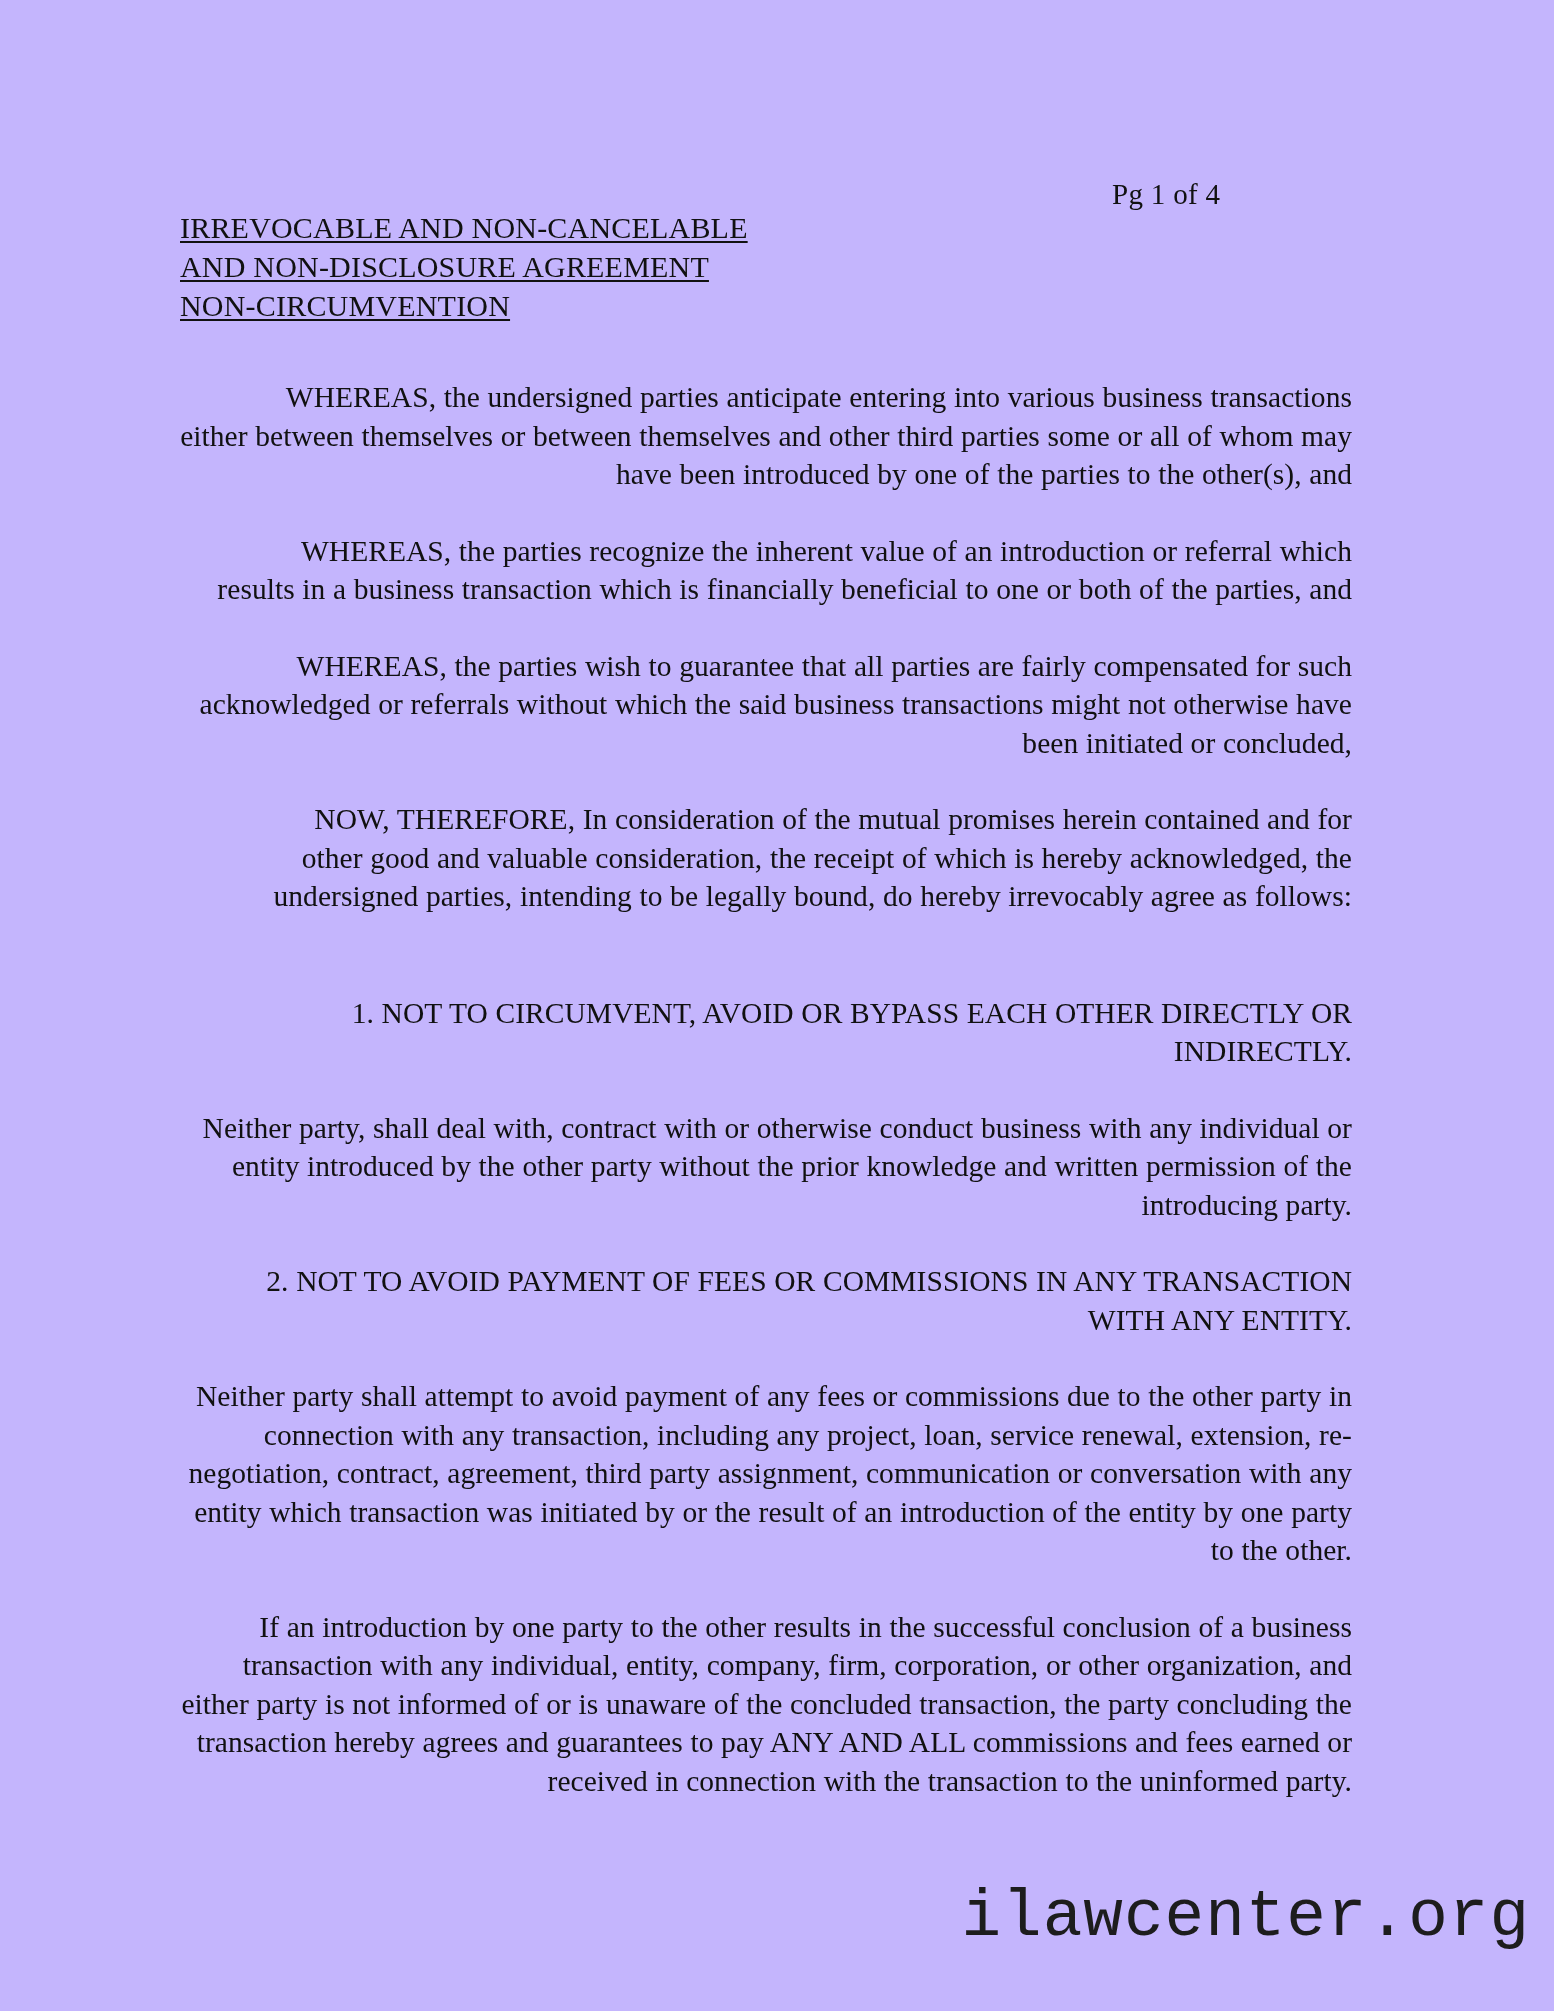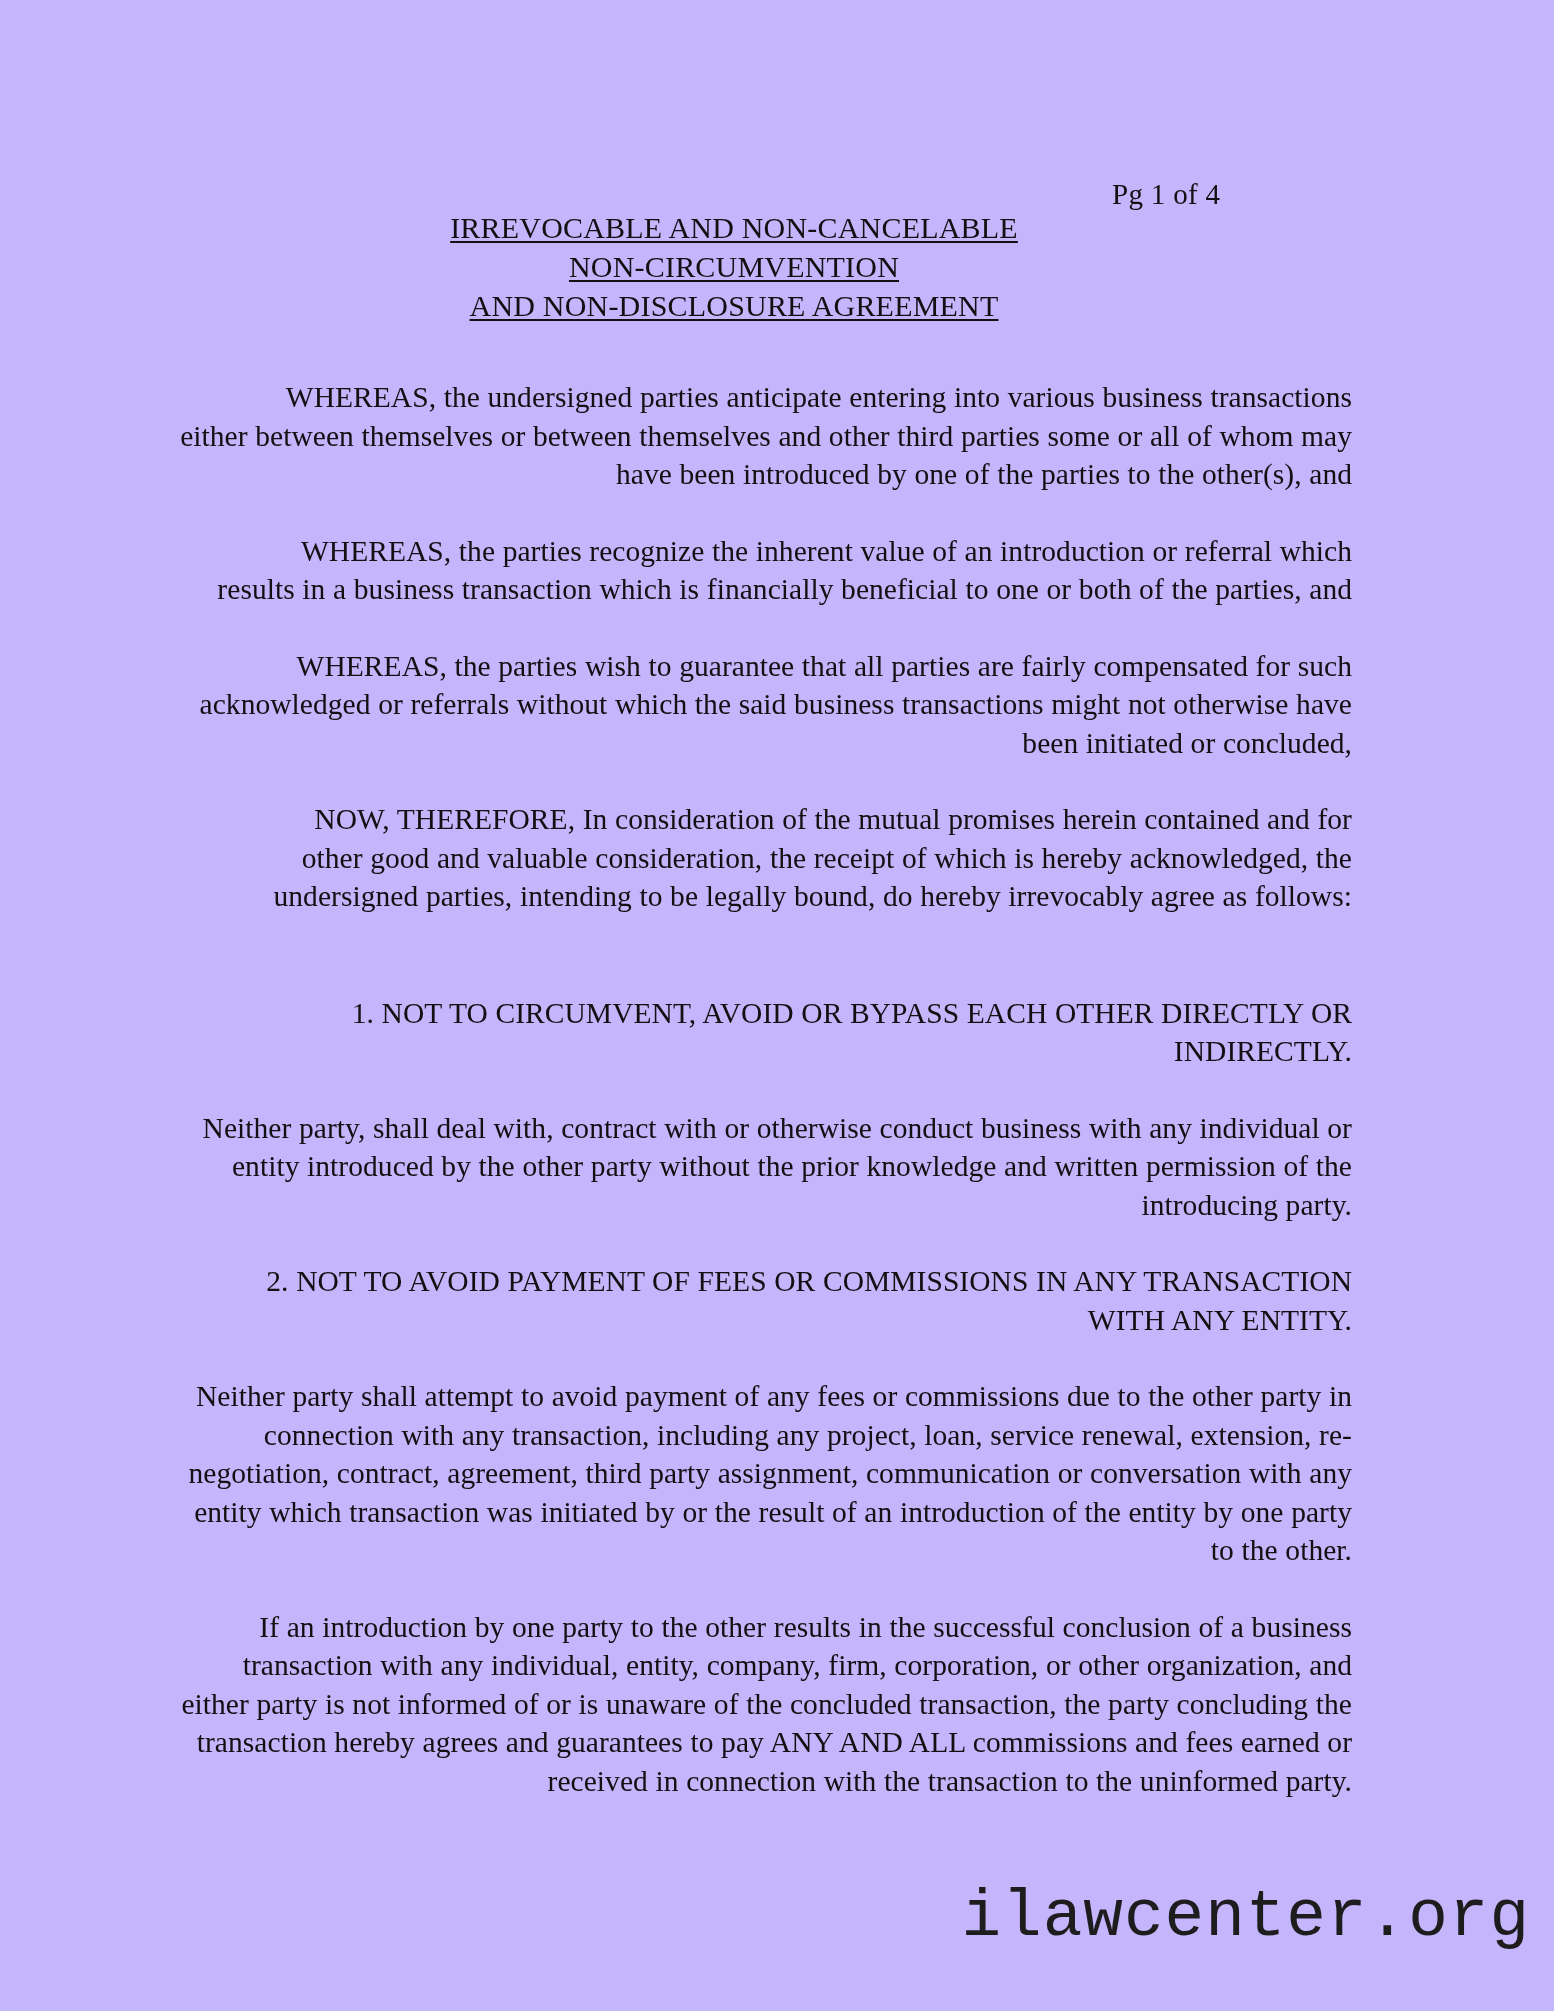--- a/index.html
+++ b/index.html
@@ -37,21 +37,21 @@
     letter-spacing: 0.3px;
     white-space: pre;
   }
 
   
   .title-block {
     position: absolute;
     top: 208px;
     left: 180px;
     width: 1108px;
-    text-align: center;
+    text-align: left;
   }
   .title-line {
     font-size: 30px;
     line-height: 39px;
     letter-spacing: 0.2px;
     white-space: pre;
   }
   .title-line > span {
     text-decoration: underline;
     text-underline-offset: 3px;
@@ -98,22 +98,22 @@
 <body>
 
 <div class="page">
 
   <div class="page-header">
     <div class="page-number">Pg 1 of 4</div>
   </div>
 
   <div class="title-block">
     <div class="title-line"><span>IRREVOCABLE AND NON-CANCELABLE</span></div>
+    <div class="title-line"><span>AND NON-DISCLOSURE AGREEMENT</span></div>
     <div class="title-line"><span>NON-CIRCUMVENTION</span></div>
-    <div class="title-line"><span>AND NON-DISCLOSURE AGREEMENT</span></div>
   </div>
 
   <div class="body-block">
 
     <p class="para indent">WHEREAS, the undersigned parties anticipate entering into various business transactions either between themselves or between themselves and other third parties some or all of whom may have been introduced by one of the parties to the other(s), and</p>
 
     <p class="para indent gap-md">WHEREAS, the parties recognize the inherent value of an introduction or referral which results in a business transaction which is financially beneficial to one or both of the parties, and</p>
 
     <p class="para indent gap-md">WHEREAS, the parties wish to guarantee that all parties are fairly compensated for such acknowledged or referrals without which the said business transactions might not otherwise have been initiated or concluded,</p>
 

